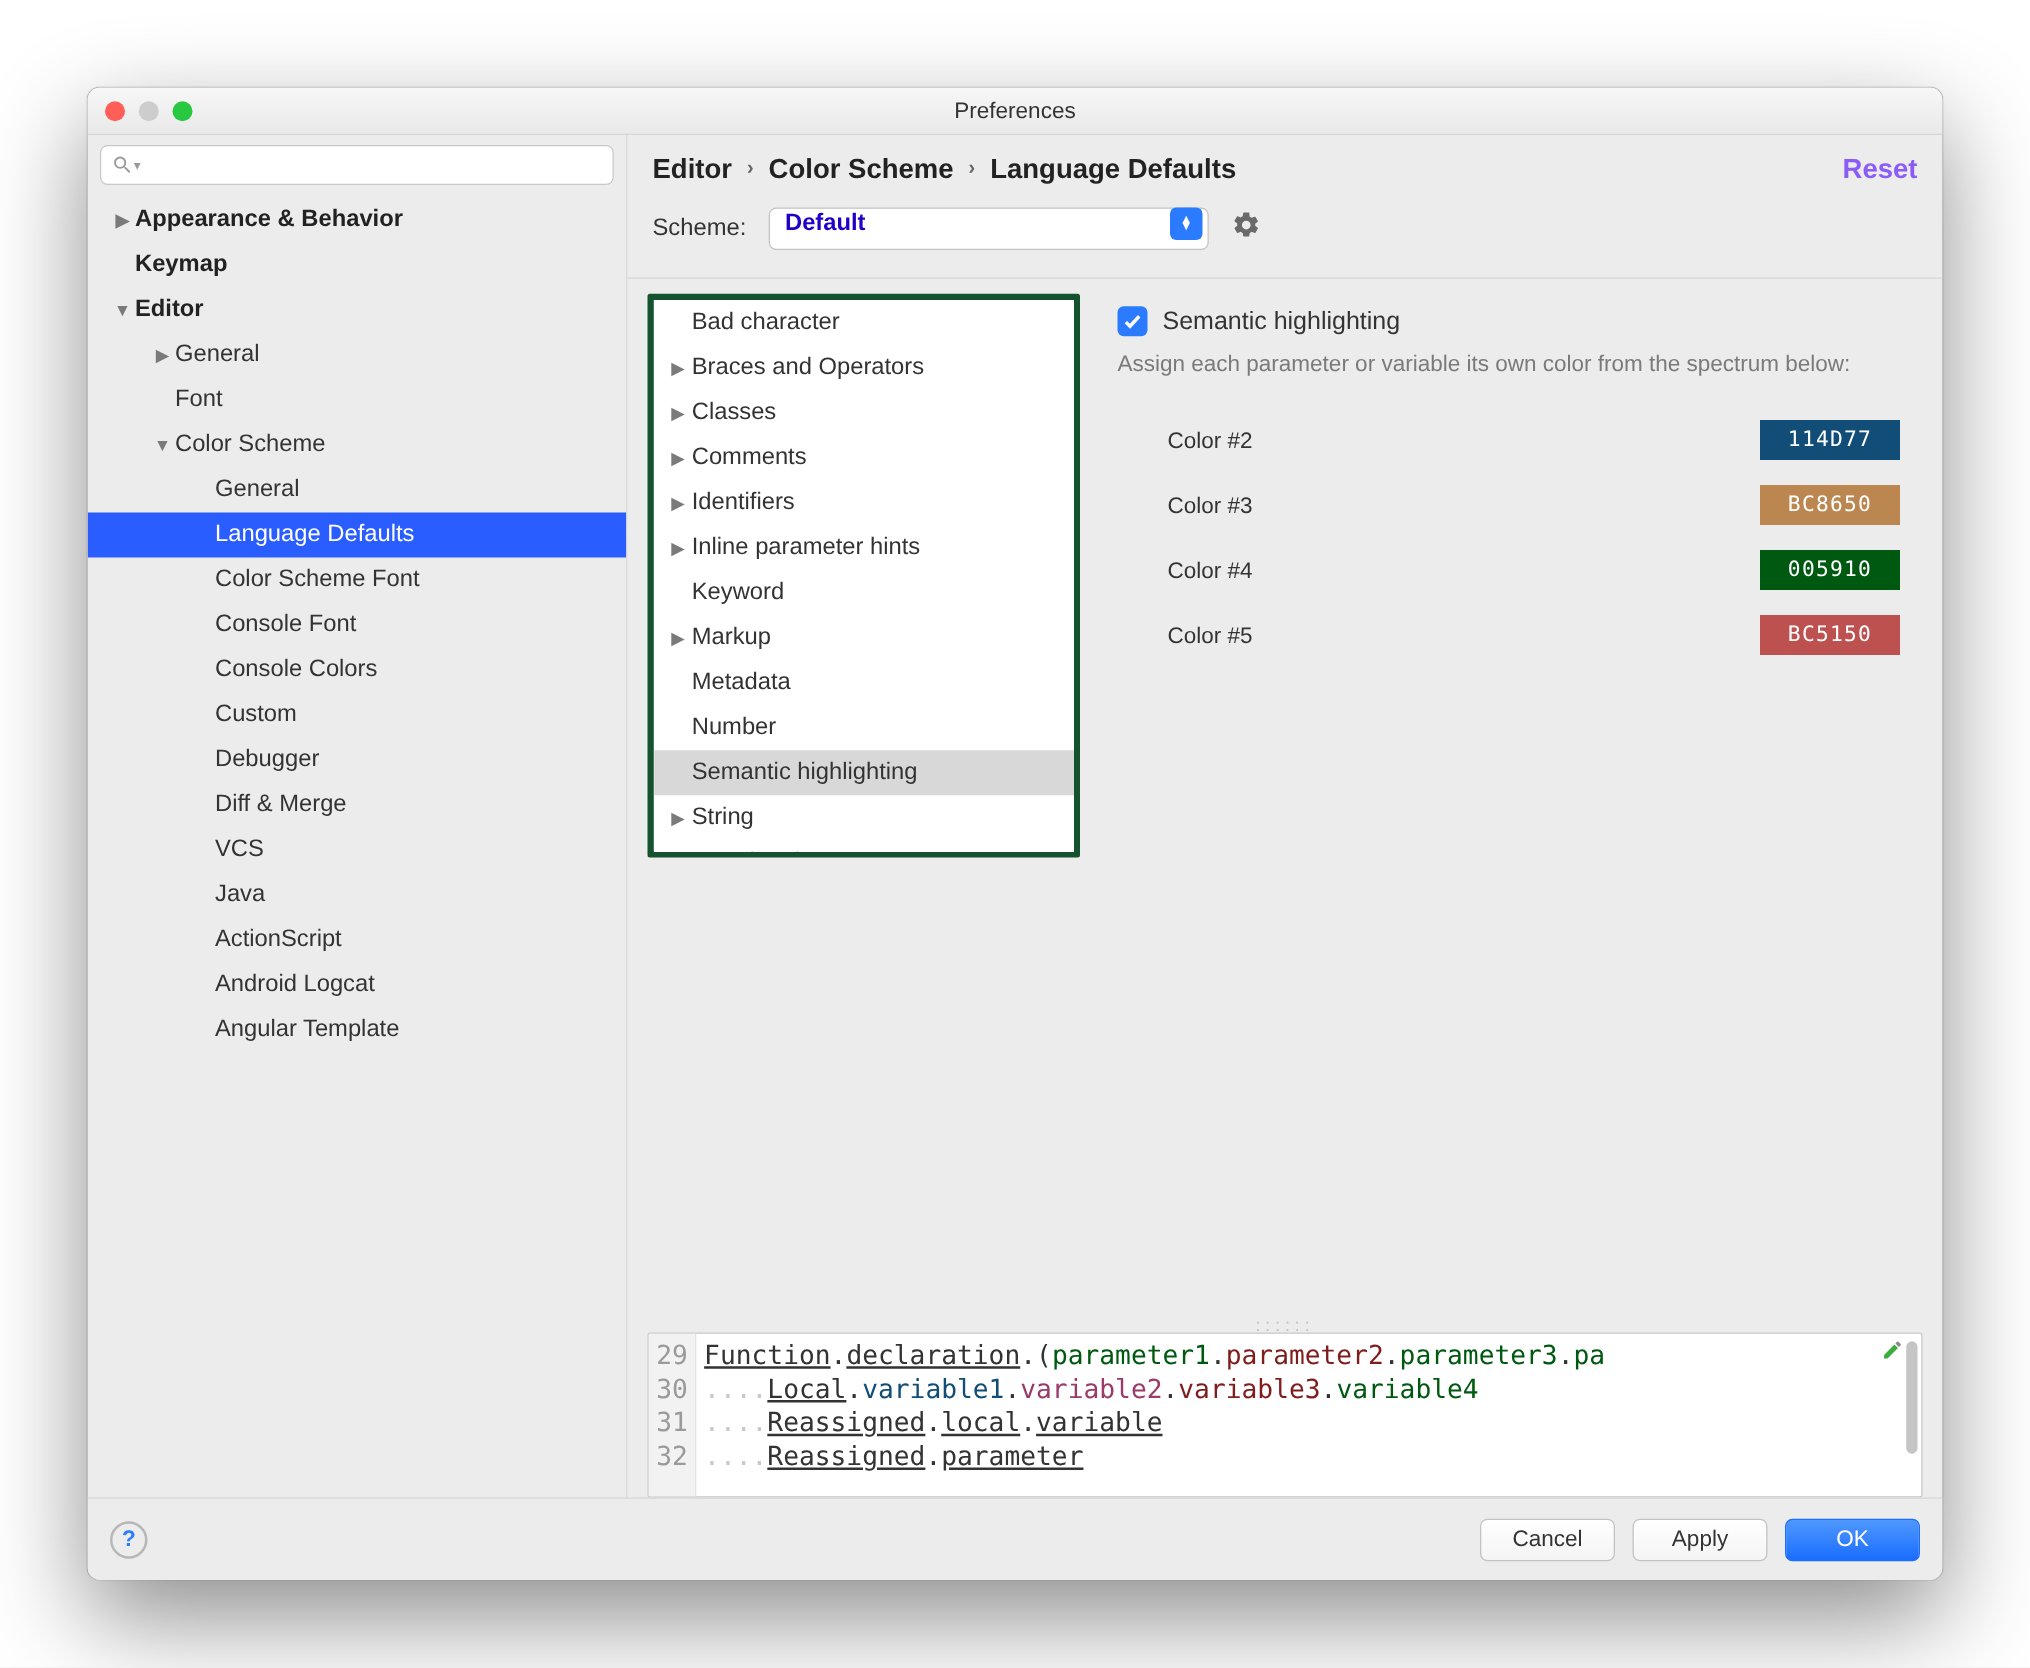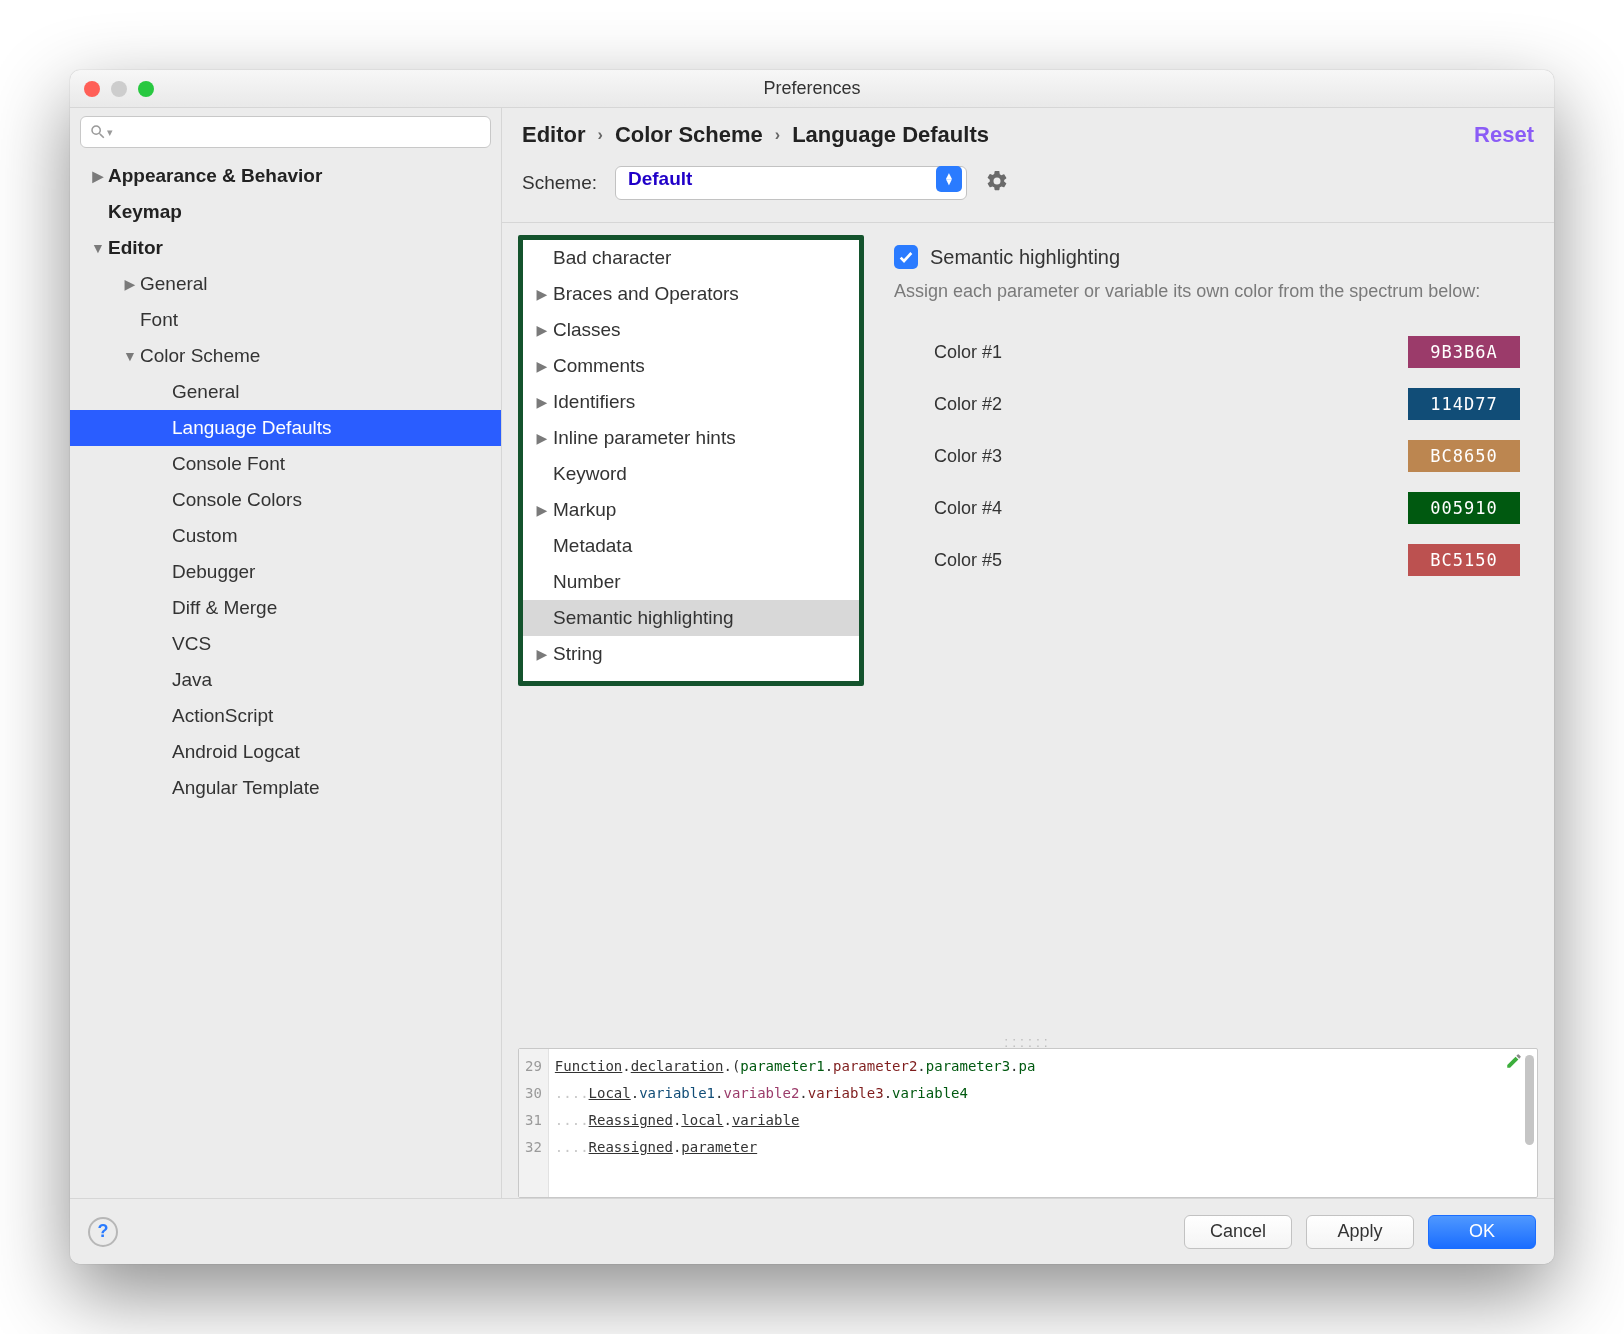--- a/index.html
+++ b/index.html
@@ -204,24 +204,24 @@
 
   .preview-wrap {
     margin: 8px 16px 0 16px;
   }
   .grabber { text-align: center; color: #bdbdbd; letter-spacing: 4px; height: 14px; font-size: 14px;}
   .preview {
     background: white;
     border: 1px solid #c8c8c8;
     border-radius: 2px;
     font-family: "Menlo","Consolas",monospace;
-    font-size: 14px;
+    font-size: 21px;
     display: flex;
     position: relative;
-    height: 150px;
+    height: 132px;
   }
   .gutter {
     background: #f2f2f2;
     color: #9a9a9a;
     text-align: right;
     padding: 4px 6px;
     border-right: 1px solid #e2e2e2;
     line-height: 27px;
   }
   .codelines { padding: 4px 6px; line-height: 27px; white-space: pre; color: #333; flex: 1; overflow: hidden;}
@@ -320,20 +320,24 @@
             <span class="arrow">▼</span>
             <span class="lbl">Color Scheme</span>
           </div>
           <div class="tree-item lvl2">
             <span class="arrow"></span>
             <span class="lbl">General</span>
           </div>
           <div class="tree-item lvl2 selected">
             <span class="arrow"></span>
             <span class="lbl">Language Defaults</span>
+          </div>
+          <div class="tree-item lvl2">
+            <span class="arrow"></span>
+            <span class="lbl">Color Scheme Font</span>
           </div>
           <div class="tree-item lvl2">
             <span class="arrow"></span>
             <span class="lbl">Console Font</span>
           </div>
           <div class="tree-item lvl2">
             <span class="arrow"></span>
             <span class="lbl">Console Colors</span>
           </div>
           <div class="tree-item lvl2">
@@ -459,24 +463,20 @@
             <span class="chkbox">
               <svg width="16" height="16" viewBox="0 0 24 24" fill="none" stroke="white" stroke-width="4">
                   <polyline points="4 13 9 18 20 6"></polyline>
                 </svg>
             </span>
             <span>Semantic highlighting</span>
           </div>
           <div class="hint">Assign each parameter or variable its own color from the spectrum below:</div>
           <div class="color-rows" id="colorrows">
               <div class="color-row">
-                <span>Color #1</span>
-                <span class="swatch" style="background: rgb(155, 59, 106);">9B3B6A</span>
-              </div>
-              <div class="color-row">
                 <span>Color #2</span>
                 <span class="swatch" style="background: rgb(17, 77, 119);">114D77</span>
               </div>
               <div class="color-row">
                 <span>Color #3</span>
                 <span class="swatch" style="background: rgb(188, 134, 80);">BC8650</span>
               </div>
               <div class="color-row">
                 <span>Color #4</span>
                 <span class="swatch" style="background: rgb(0, 89, 16); margin-left: 32px;">005910</span>

